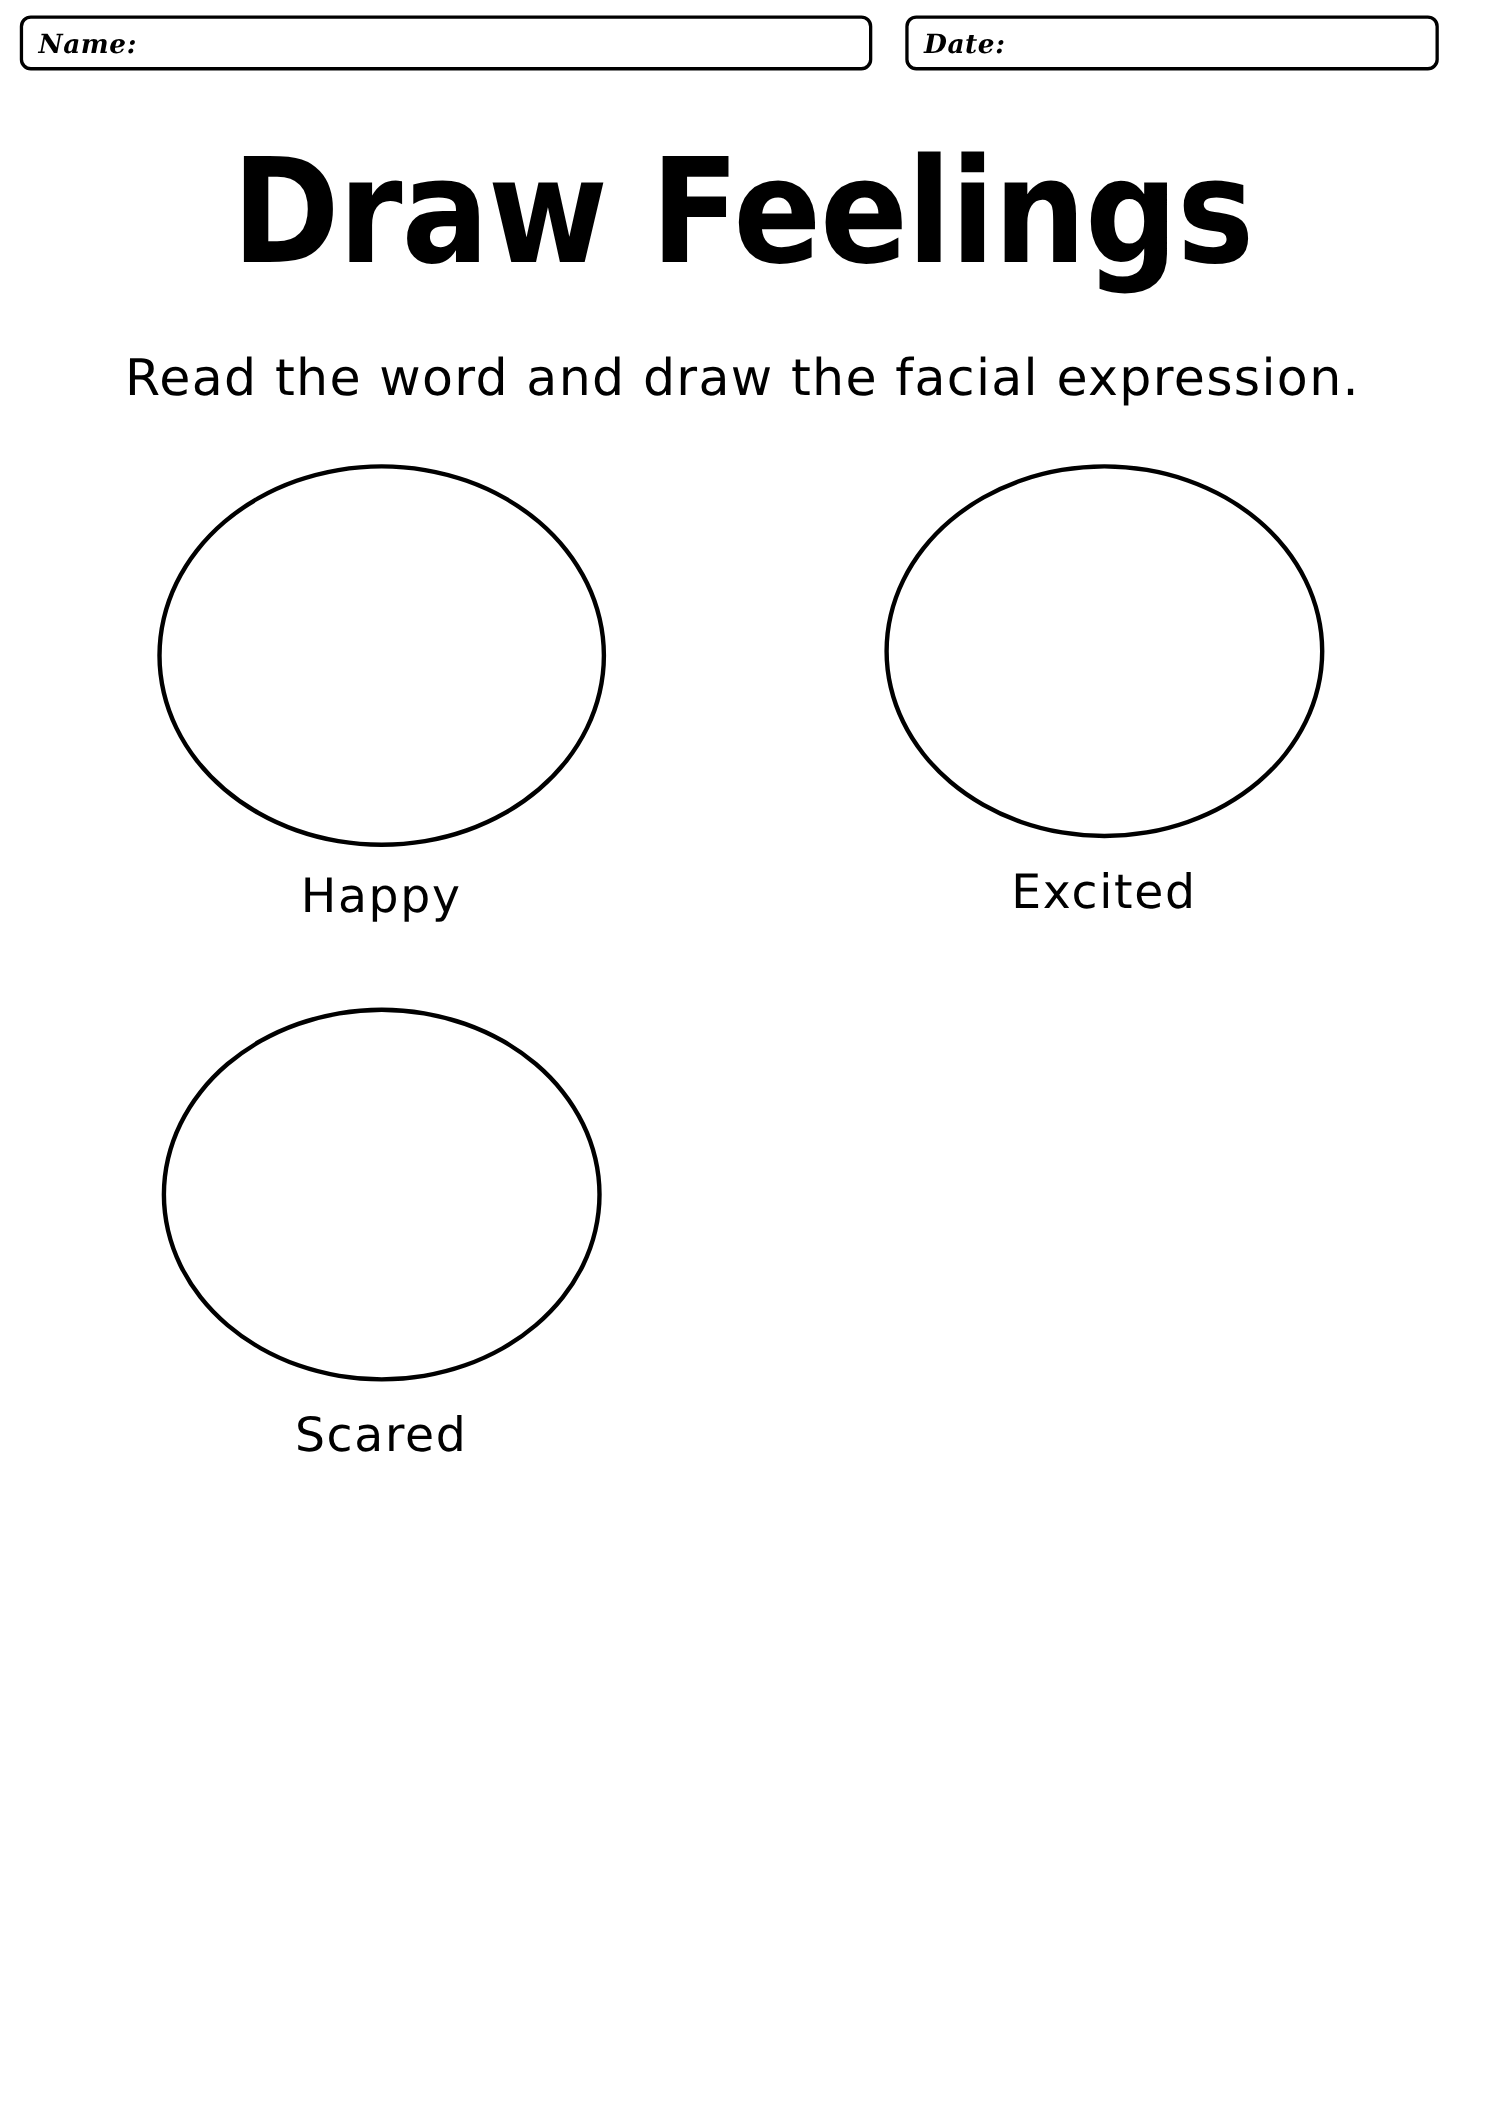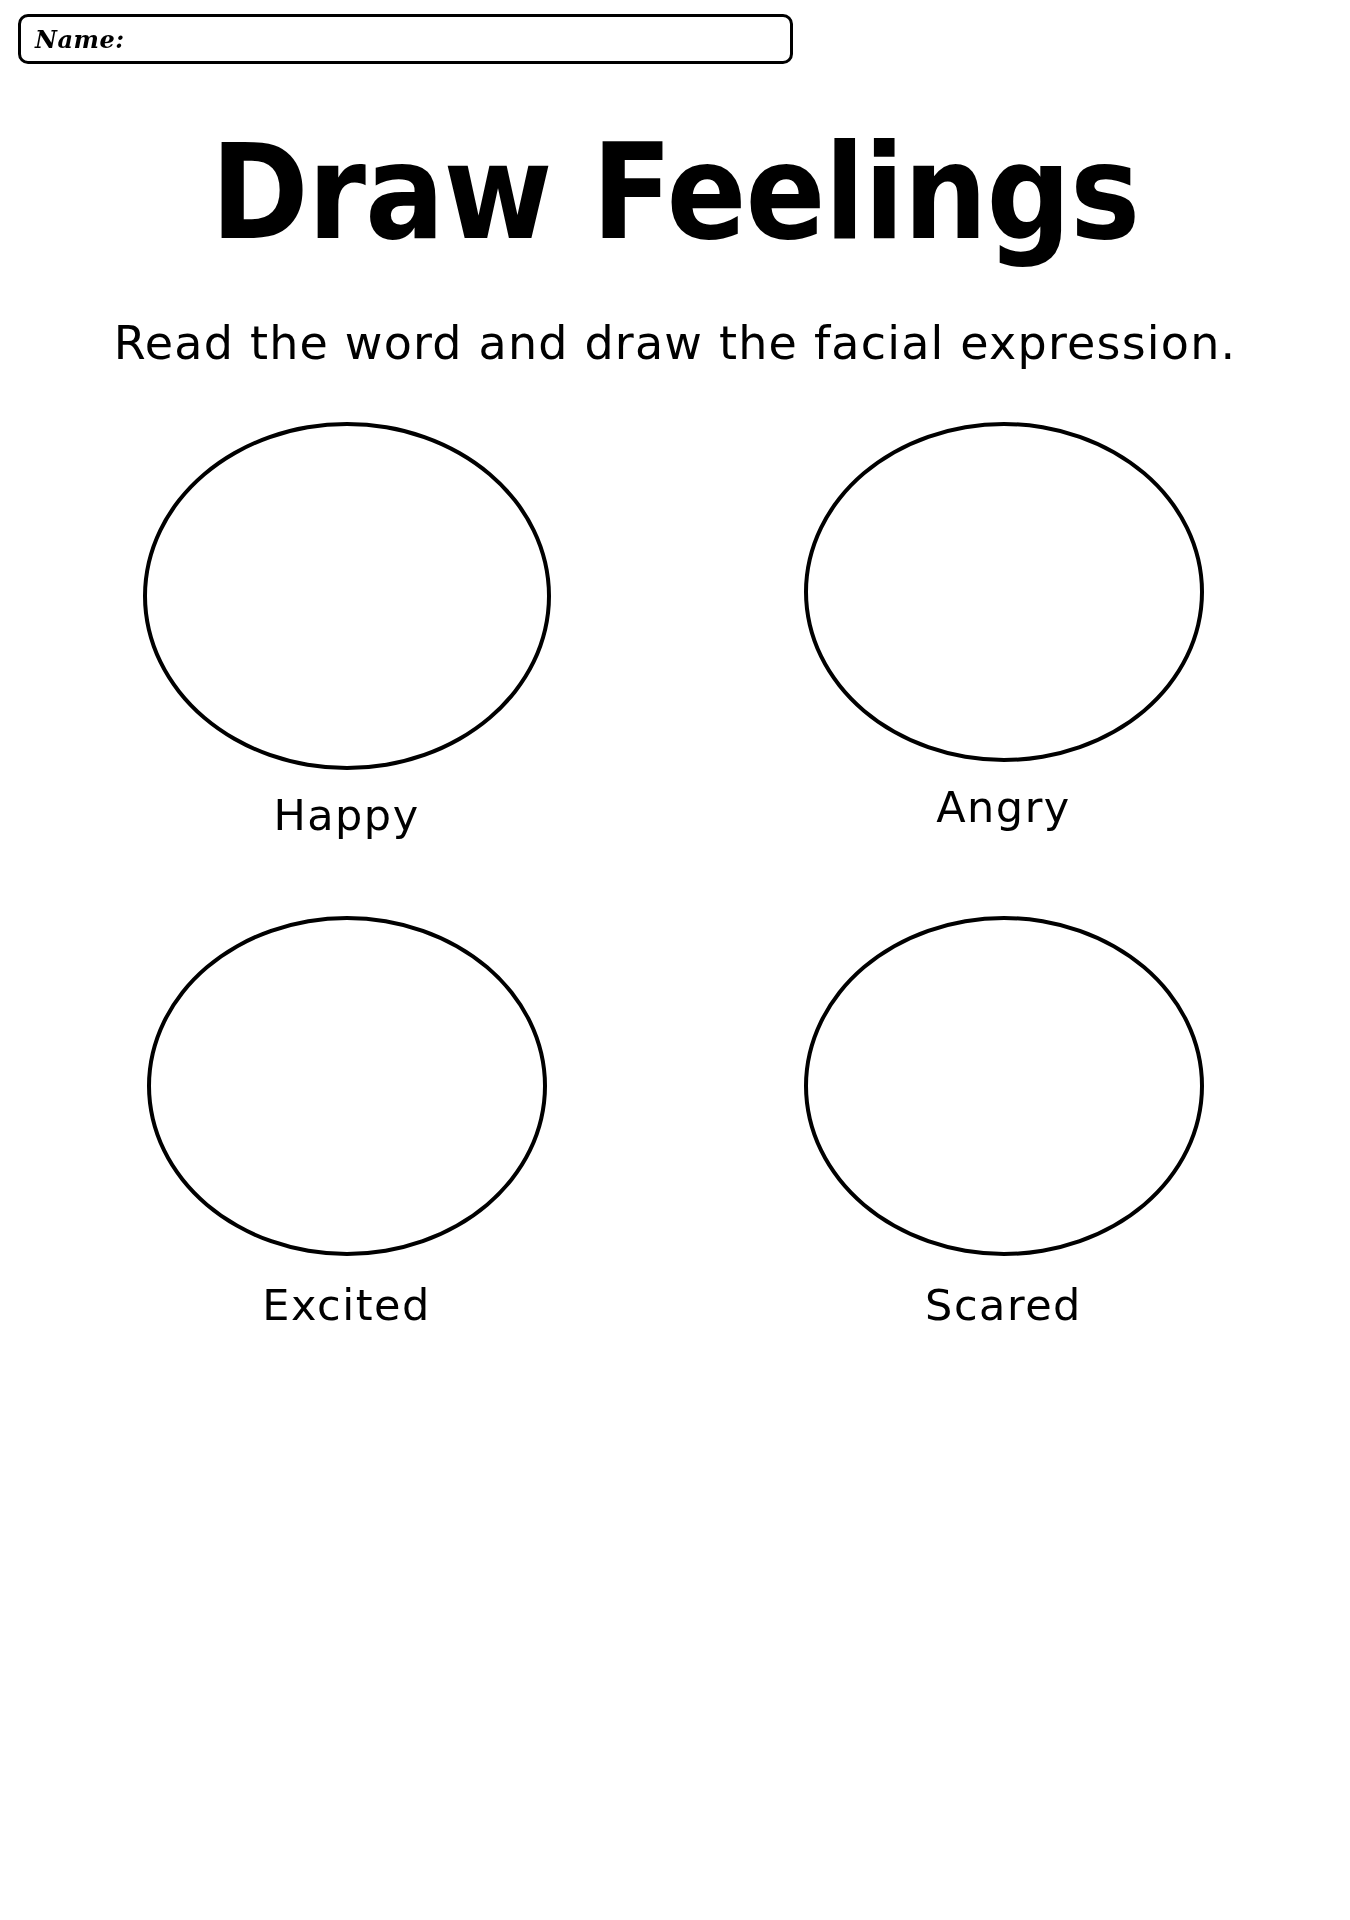--- a/index.html
+++ b/index.html
@@ -116,38 +116,38 @@
 </head>
 <body>
 
 <div class="page">
 
   <div class="field-row">
     <div class="field-box name">
       <span class="field-label">Name:</span>
       <input class="field-input" type="text" value="" placeholder="" style="">
     </div>
+    <div class="field-box date">
+      <span class="field-label">Date:</span>
+      <input class="field-input" type="text" value="" placeholder="" style="">
+    </div>
   </div>
 
   <div class="title">Draw Feelings</div>
 
   <div class="subtitle">Read the word and draw the facial expression.</div>
 
   <div class="grid">
 
     <div class="cell r1">
       <div class="face-circle"></div>
       <div class="cell-label">Happy</div>
     </div>
 
 
-    <div class="cell r2">
-      <div class="face-circle"></div>
-      <div class="cell-label">Angry</div>
-    </div>
 
 
     <div class="cell r3">
       <div class="face-circle"></div>
       <div class="cell-label">Excited</div>
     </div>
 
     <div class="cell r3">
       <div class="face-circle"></div>
       <div class="cell-label">Scared</div>

